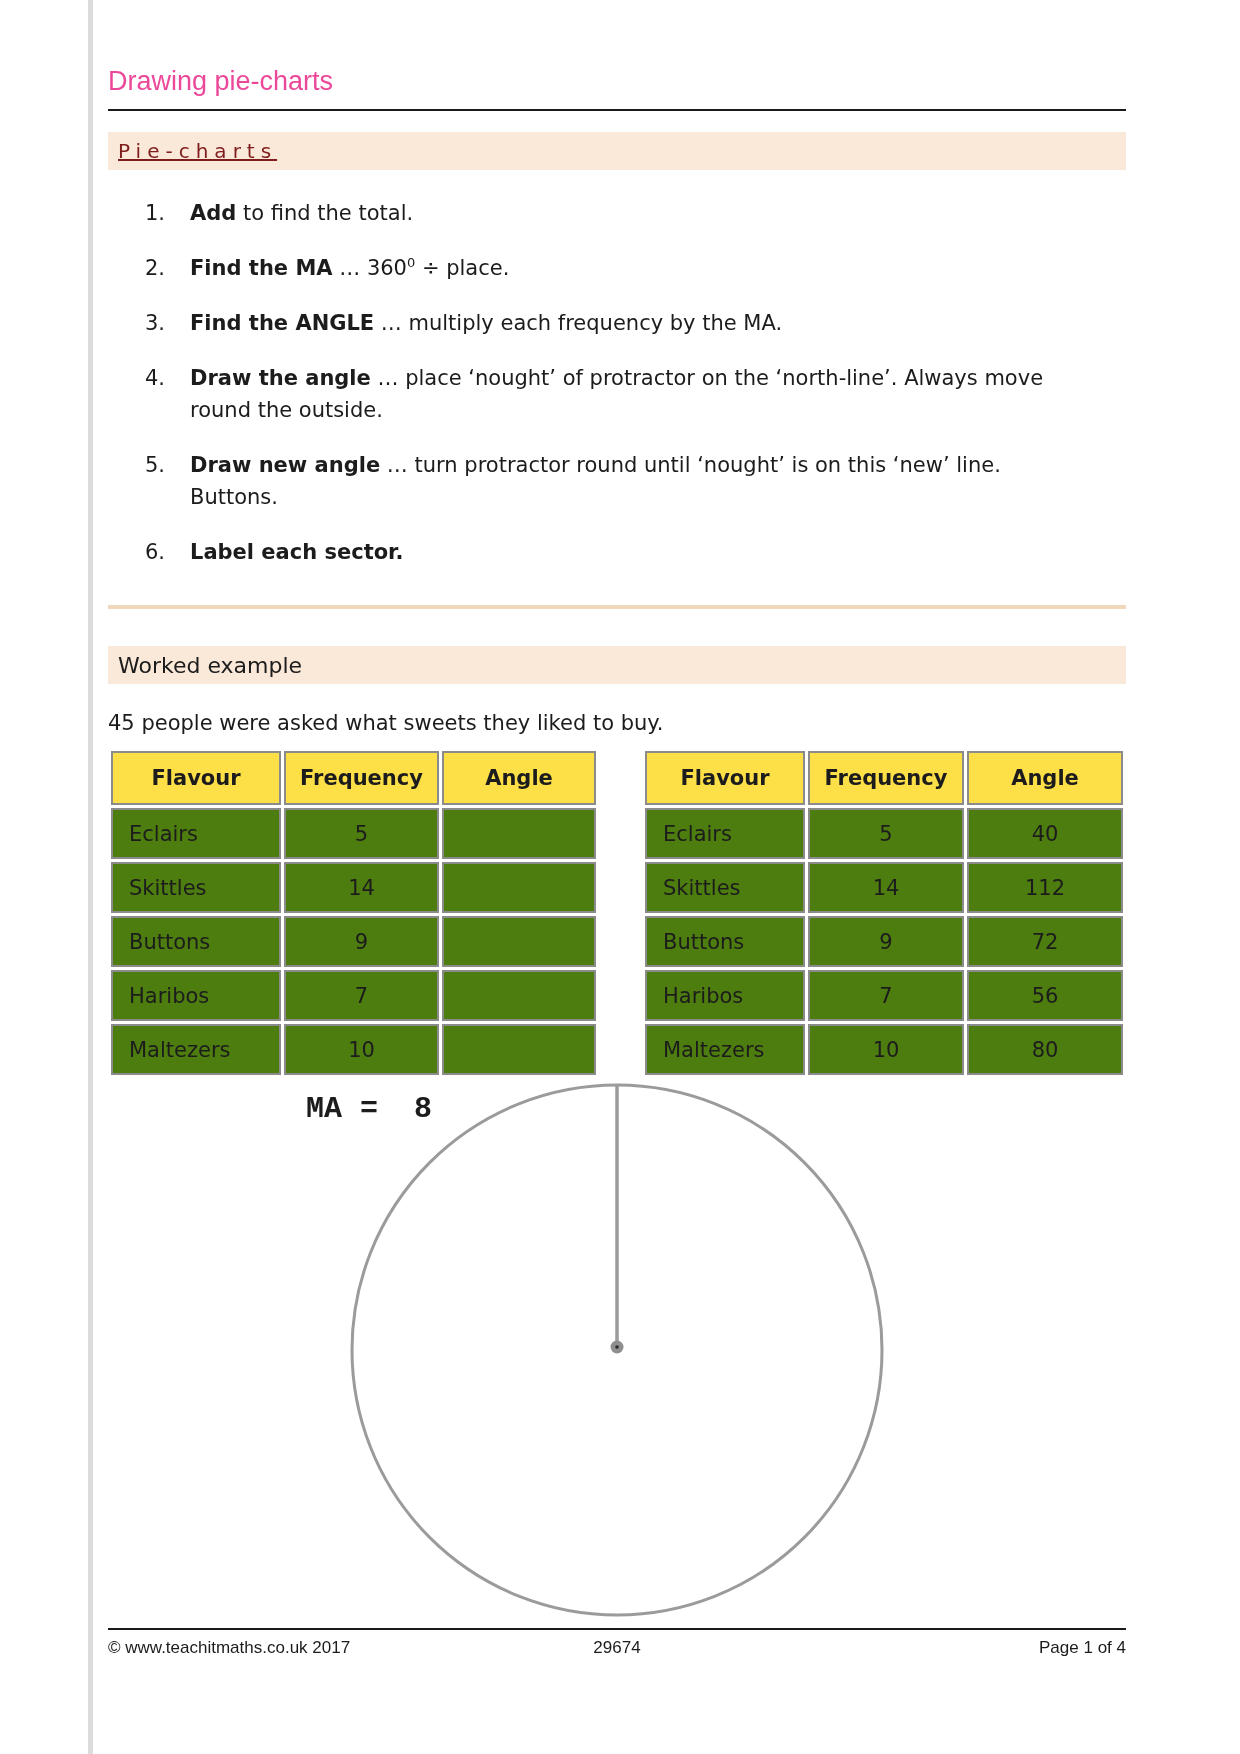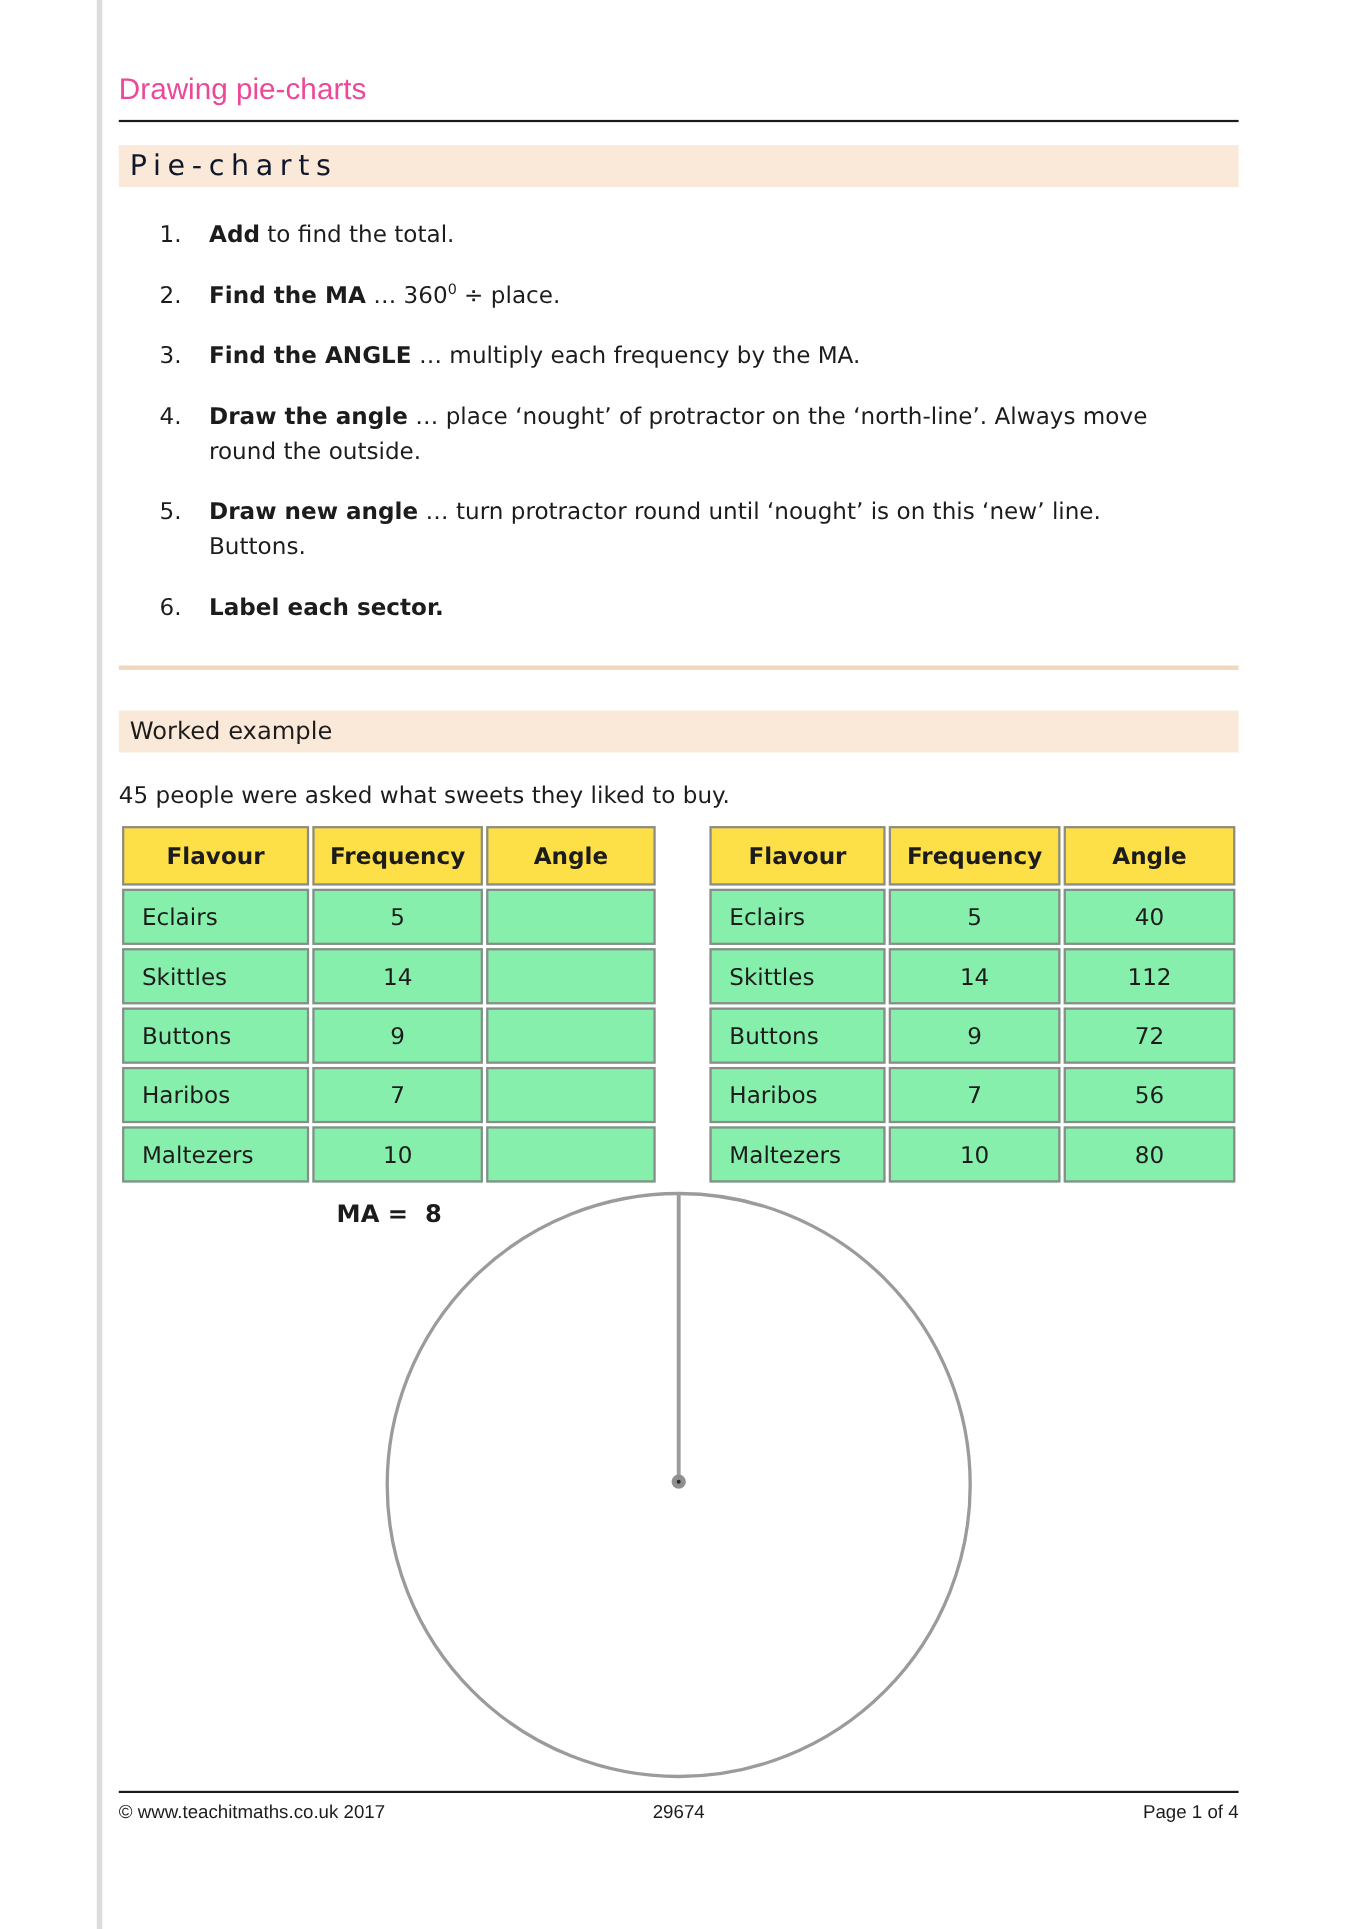--- a/index.html
+++ b/index.html
@@ -12,49 +12,49 @@
 
   
   .doc-header { padding-top: 66px; }
   .doc-title { display: block; text-align: left; font-family: "Liberation Sans", sans-serif;
                font-size: 27px; color: #ec4899; padding-right: 2px; }
   .title-rule { height: 0; border: none; border-top: 2px solid #1a1a1a; margin-top: 12px; }
 
   
   .section-bar { background: #fae8d8; height: 38px; display: flex; align-items: center;
                  padding-left: 10px; margin-top: 21px; }
-  .section-bar.pie { font-size: 26px; letter-spacing: 6px; color: #0f172a; }
+  .section-bar.pie { font-size: 20px; letter-spacing: 6px; color: #7f1d1d; text-decoration: underline; }
   .section-bar.worked { font-weight: normal; font-size: 22px; margin-top: 0; }
 
   
   .steps { margin-top: 27px; font-size: 21px; line-height: 32px; }
   .step { display: flex; padding-left: 37px; margin-bottom: 23px; }
   .step-num { width: 45px; flex-shrink: 0; }
   .step-text { flex: 1; }
   .step-text b { font-weight: bold; }
   sup { font-size: 13px; vertical-align: super; line-height: 0; }
 
   .peach-divider { border: none; border-top: 4px solid #f0d8bc; margin-top: 37px; margin-bottom: 37px; }
 
   .intro-text { margin-top: 27px; font-size: 21px; }
 
   
   .tables-row { display: flex; justify-content: space-between; margin-top: 13px; }
   table.freq { border-collapse: separate; border-spacing: 3px; table-layout: fixed; }
-  table.freq th, table.freq td { border: 2px solid #8b8b8b; font-size: 21px; background: #86efac; }
+  table.freq th, table.freq td { border: 2px solid #8b8b8b; font-size: 21px; background: #4d7c0f; }
   table.freq th { background: #fde047; font-weight: bold; text-align: center; height: 54px; }
   table.freq td { height: 51px; }
   td.flavour { text-align: left; padding-left: 16px; }
   td.num { text-align: center; }
   .t-left col.c1 { width: 170px; } .t-left col.c2 { width: 155px; } .t-left col.c3 { width: 154px; }
   .t-right col.c1 { width: 160px; } .t-right col.c2 { width: 156px; } .t-right col.c3 { width: 156px; }
 
   
   .chart-area { position: relative; height: 548px; margin-top: 2px; }
-  .ma-label { position: absolute; left: 198px; top: 12px; font-weight: bold; font-size: 22px; white-space: pre; }
+  .ma-label { position: absolute; left: 198px; top: 12px; font-weight: bold; font-size: 30px; white-space: pre; font-family: Liberation Mono, monospace; }
   .pie-svg { position: absolute; left: 50%; top: 0; transform: translateX(-50%); }
 
   
   .footer-rule { border: none; border-top: 2px solid #1a1a1a; margin-top: 0; }
   .doc-footer { display: flex; justify-content: space-between; align-items: baseline;
                 font-family: "Liberation Sans", sans-serif; font-size: 17px; margin-top: 8px; }
   .doc-footer .center { position: absolute; left: 50%; transform: translateX(-50%); }
 </style>
 </head>
 <body>

